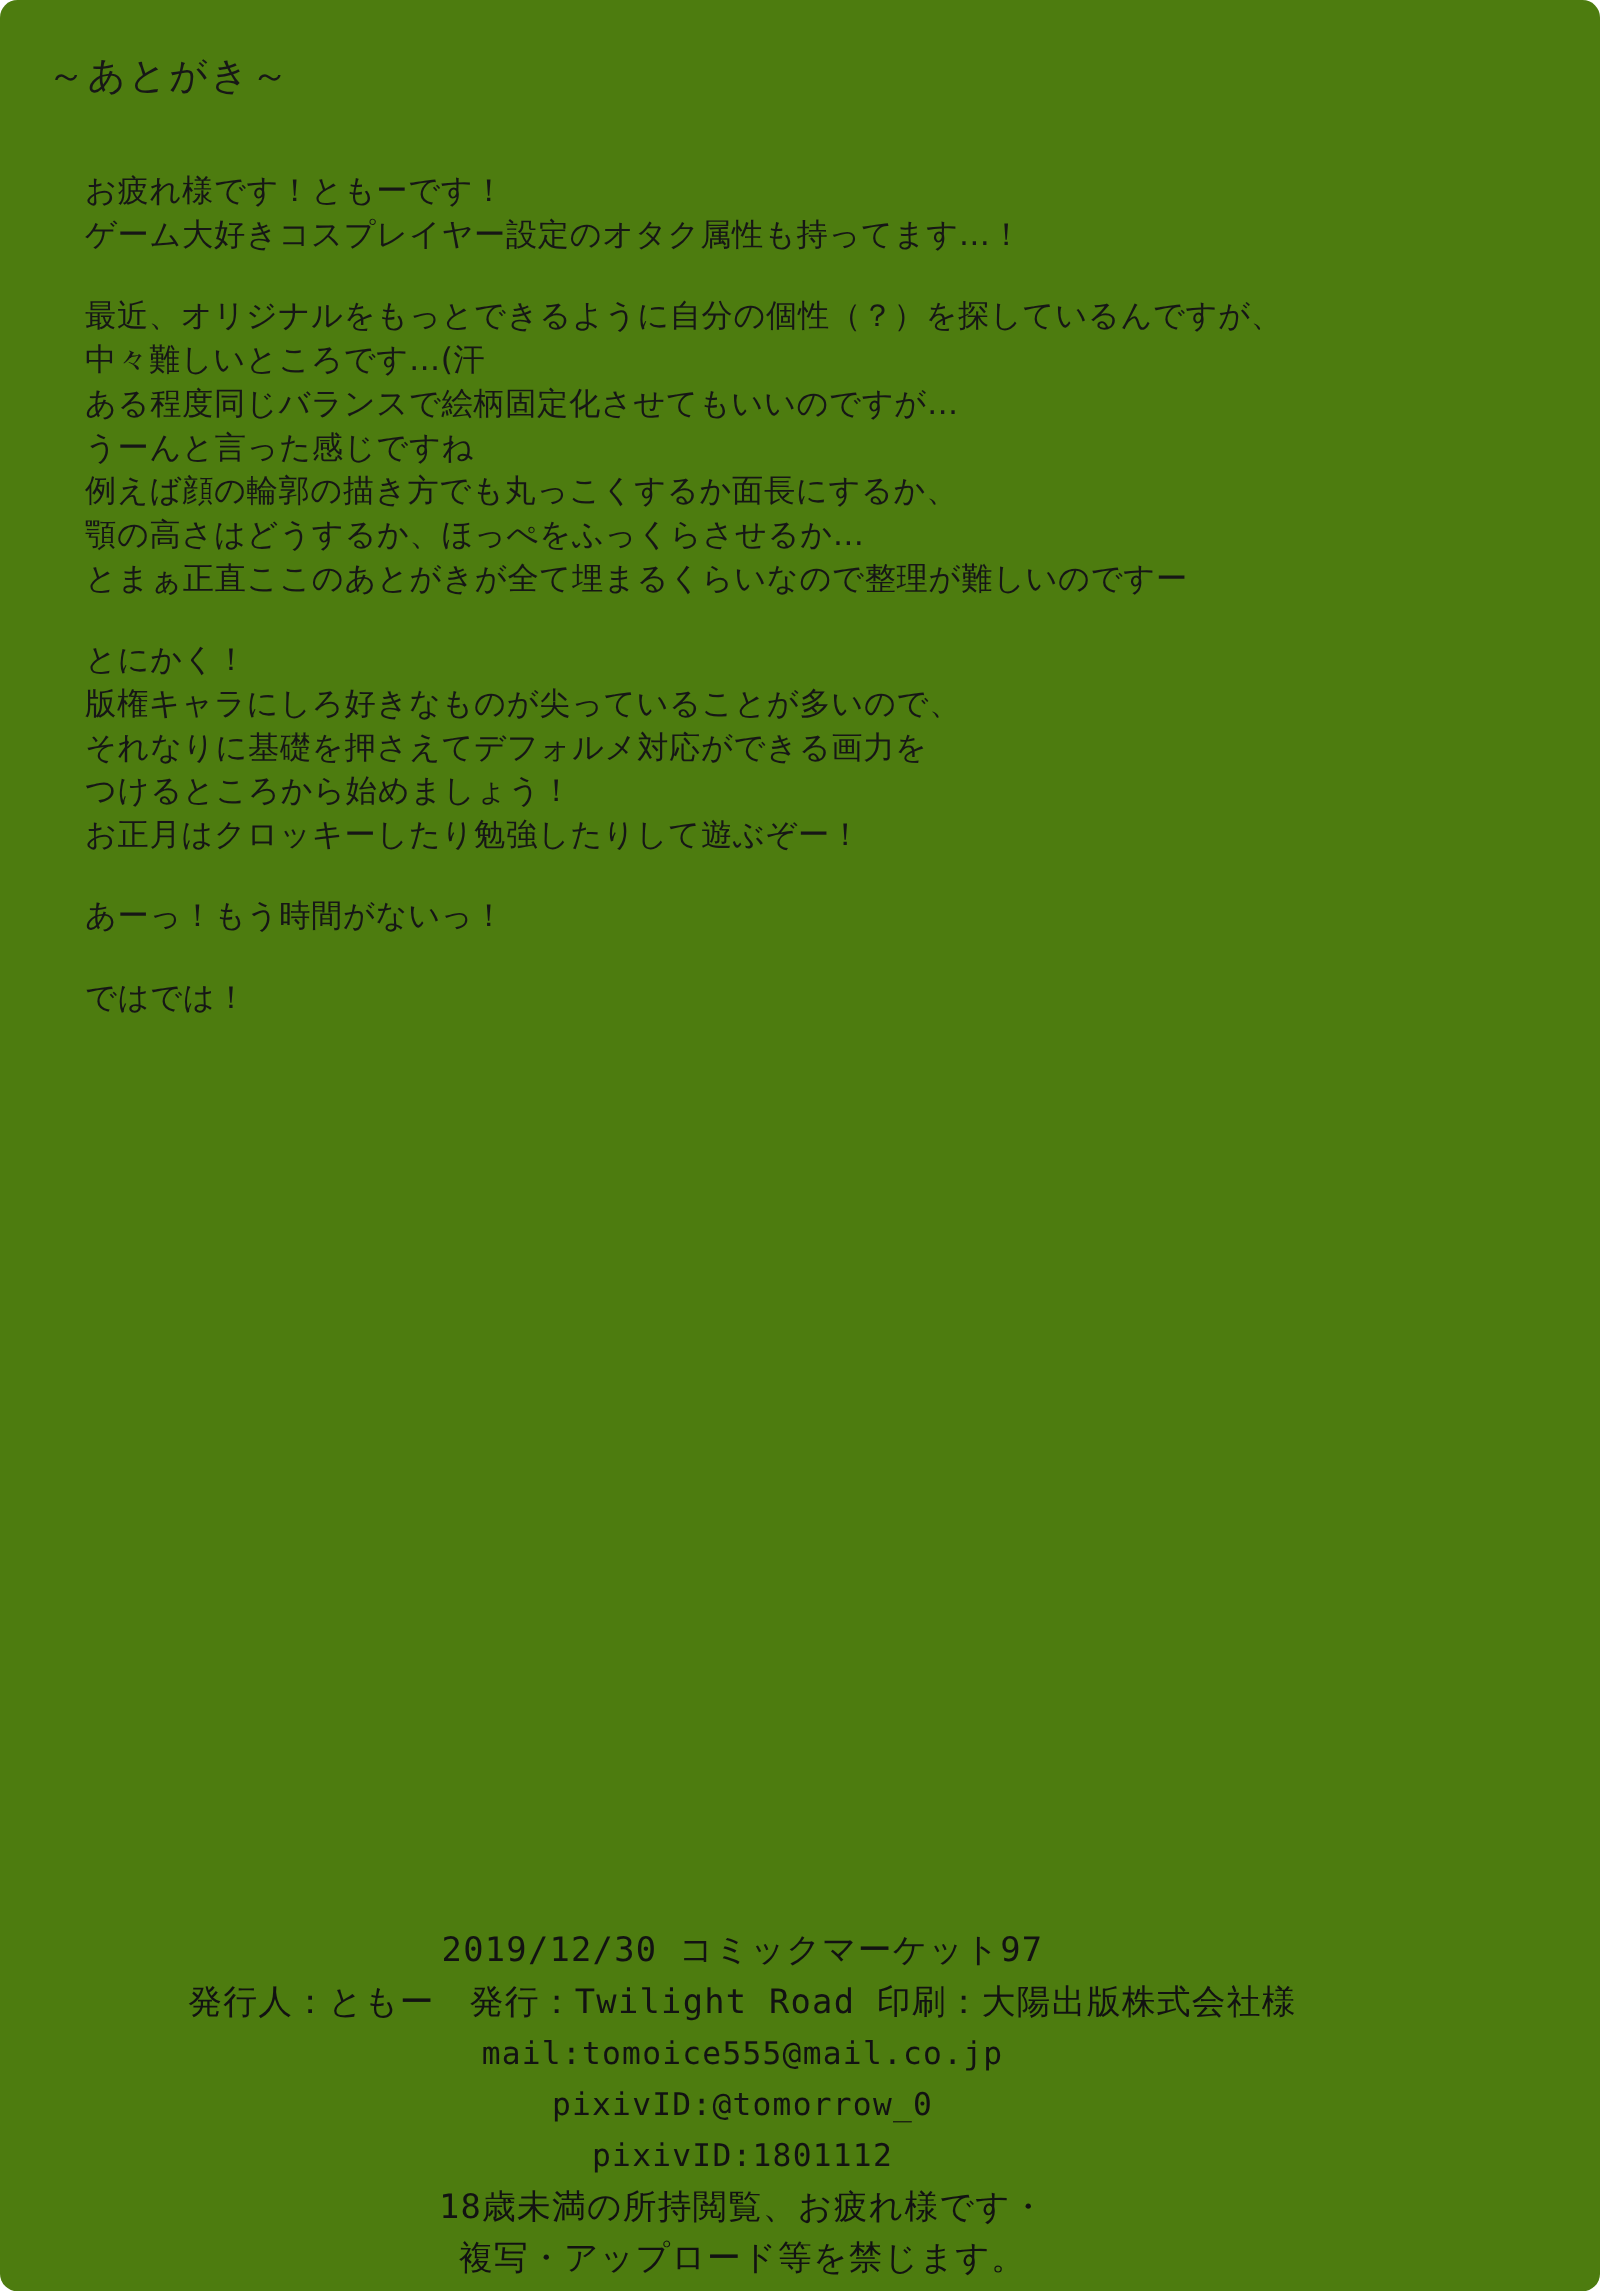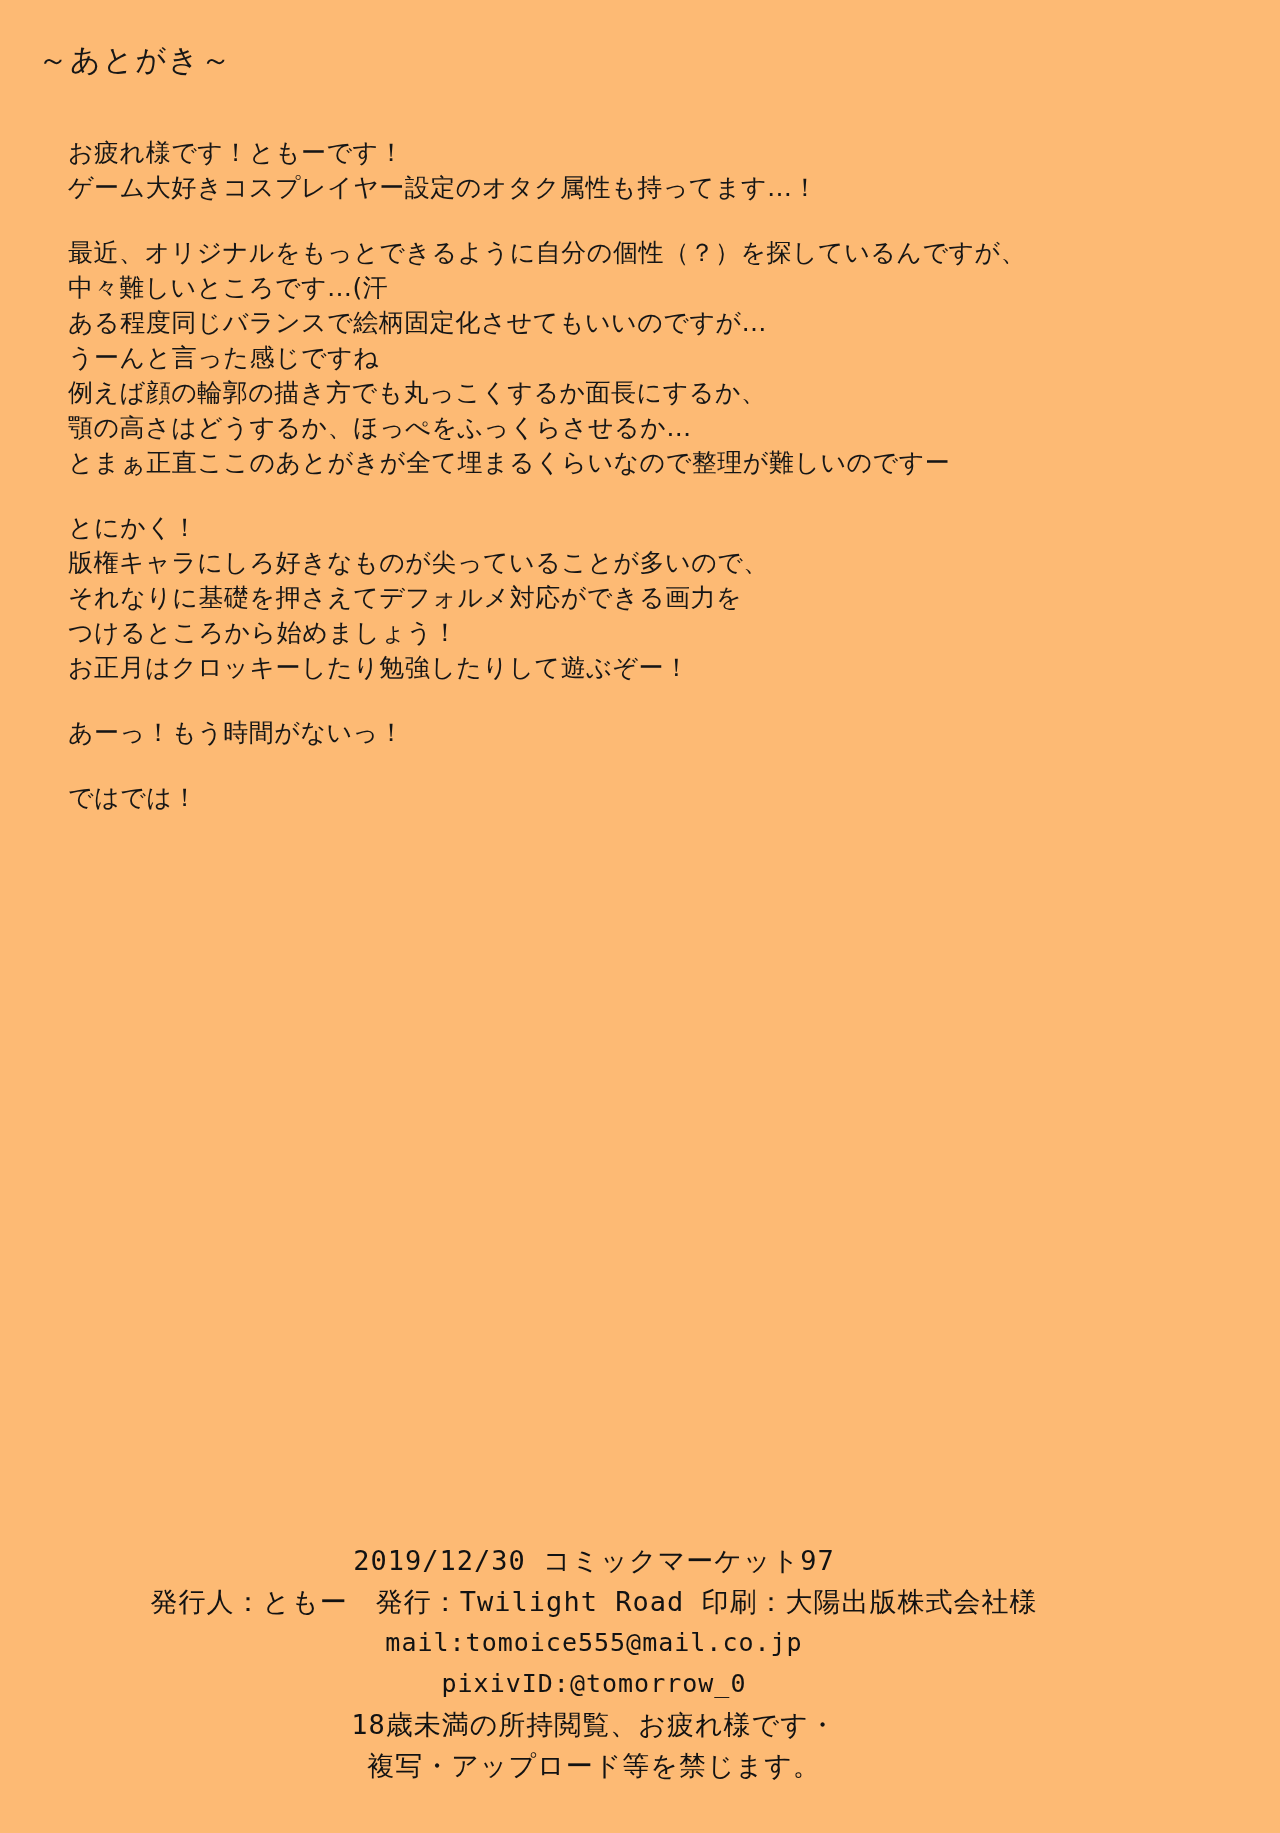--- a/index.html
+++ b/index.html
@@ -12,21 +12,22 @@
     height: 1833px;
     position: relative;
     font-family: "DejaVu Sans", sans-serif;
     color: #1b1b1b;
     overflow: hidden;
   }
 
   .page {
     position: absolute;
     inset: 0;
-    background: #fdba74;
+    background: #4d7c0f;
+    border-radius: 14px;
   }
 
   
   .afterword-title {
     position: absolute;
     left: 38px;
     top: 40px;
     font-size: 30px;
     letter-spacing: 2px;
     color: #171717;
@@ -117,17 +118,18 @@
       <div class="line">ではでは！</div>
     </div>
 
   </div>
 
   <div class="colophon">
     <div class="colo-line">2019/12/30 コミックマーケット97</div>
     <div class="colo-line">発行人：ともー　発行：Twilight Road 印刷：大陽出版株式会社様</div>
     <div class="colo-line small">mail:tomoice555@mail.co.jp</div>
     <div class="colo-line small">pixivID:@tomorrow_0</div>
+    <div class="colo-line small">pixivID:1801112</div>
     <div class="colo-line">18歳未満の所持閲覧、お疲れ様です・</div>
     <div class="colo-line">複写・アップロード等を禁じます。</div>
   </div>
 
 </div>
 
 </body></html>

